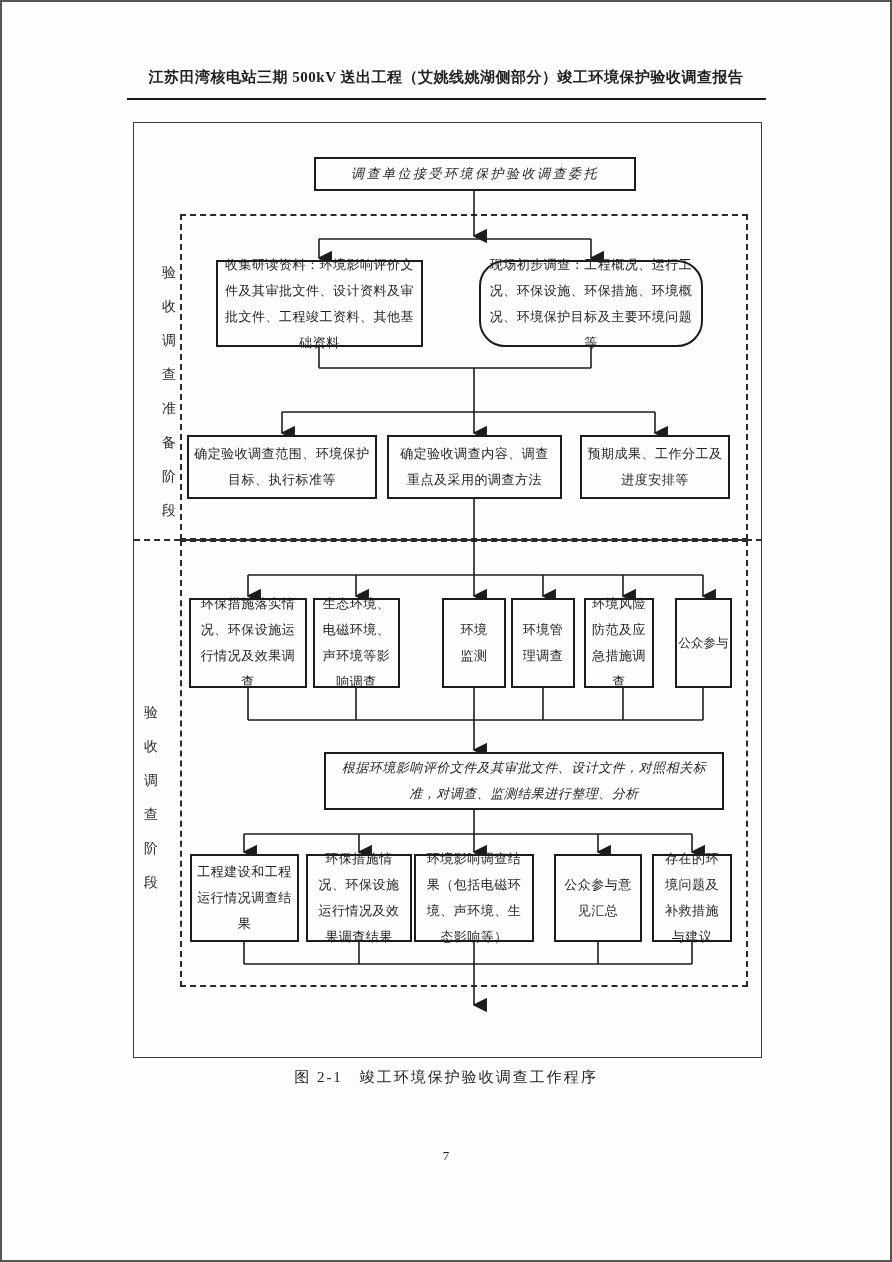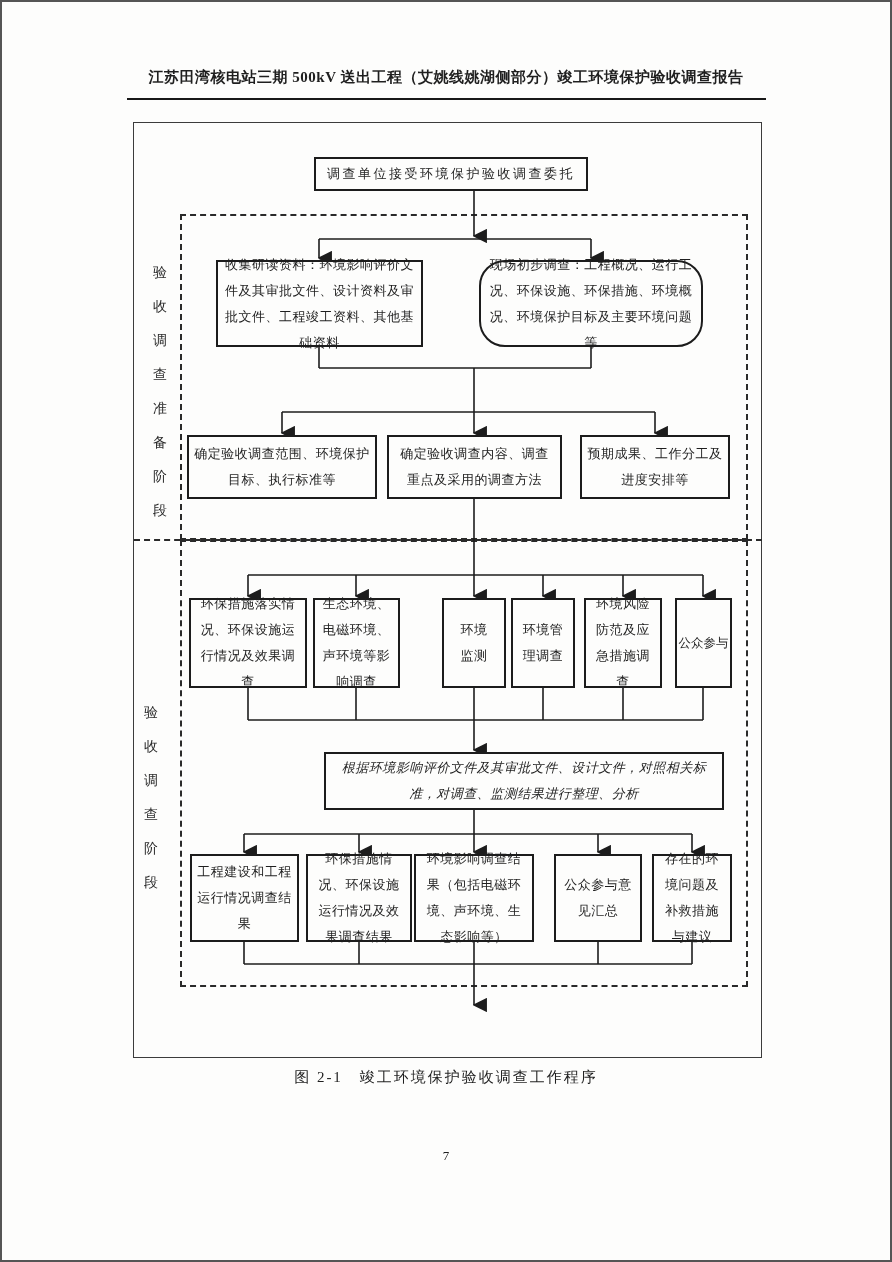--- a/index.html
+++ b/index.html
@@ -65,21 +65,21 @@
 
   <div class="header-title">江苏田湾核电站三期 500kV 送出工程（艾姚线姚湖侧部分）竣工环境保护验收调查报告</div>
   <div class="header-rule"></div>
 
   <div class="figure-frame"></div>
 
   <div class="dashed-rect" style="left:178px;top:212px;width:568px;height:326px;"></div>
   <div class="dashed-rect" style="left:178px;top:538px;width:568px;height:447px;"></div>
   <div class="dashed-line" style="left:132px;top:537px;width:628px;"></div>
 
-  <div class="stage-label" style="left:147px;top:254px;height:280px;">验收调查准备阶段</div>
+  <div class="stage-label" style="left:156px;top:254px;height:280px;">验收调查准备阶段</div>
   <div class="stage-label" style="left:138px;top:694px;height:210px;">验收调查阶段</div>
 
   <svg class="connectors" xmlns="http://www.w3.org/2000/svg">
     <defs>
       <marker id="arrow" viewBox="0 0 10 10" refX="5" refY="9" markerWidth="9" markerHeight="9" orient="auto-start-reverse">
         <path d="M0,0 L10,0 L5,10 z" fill="#1c1c1c"></path>
       </marker>
     </defs>
     <g stroke="#1c1c1c" stroke-width="1.6" fill="none">
 
@@ -126,34 +126,34 @@
       <path d="M242,940 V962"></path>
       <path d="M357,940 V962"></path>
       <path d="M472,940 V962"></path>
       <path d="M596,940 V962"></path>
       <path d="M690,940 V962"></path>
       <path d="M242,962 H690"></path>
       <path d="M472,962 V1003" marker-end="url(#arrow)"></path>
     </g>
   </svg>
 
-  <div class="box wide-center" style="left:312px;top:155px;width:274px;height:34px;">调查单位接受环境保护验收调查委托</div>
+  <div class="box wide-center" style="left:312px;top:155px;width:322px;height:34px;font-style:italic;">调查单位接受环境保护验收调查委托</div>
 
   <div class="box" style="left:214px;top:258px;width:207px;height:87px;">收集研读资料：环境影响评价文件及其审批文件、设计资料及审批文件、工程竣工资料、其他基础资料</div>
   <div class="box" style="left:477px;top:258px;width:224px;height:87px;border-radius:26px;">现场初步调查：工程概况、运行工况、环保设施、环保措施、环境概况、环境保护目标及主要环境问题等</div>
 
   <div class="box" style="left:185px;top:433px;width:190px;height:64px;">确定验收调查范围、环境保护目标、执行标准等</div>
   <div class="box" style="left:385px;top:433px;width:175px;height:64px;">确定验收调查内容、调查重点及采用的调查方法</div>
   <div class="box" style="left:578px;top:433px;width:150px;height:64px;">预期成果、工作分工及进度安排等</div>
 
   <div class="box" style="left:187px;top:596px;width:118px;height:90px;">环保措施落实情况、环保设施运行情况及效果调查</div>
   <div class="box" style="left:311px;top:596px;width:87px;height:90px;">生态环境、电磁环境、声环境等影响调查</div>
   <div class="box" style="left:440px;top:596px;width:64px;height:90px;padding:2px 12px;">环境监测</div>
   <div class="box" style="left:509px;top:596px;width:64px;height:90px;">环境管理调查</div>
-  <div class="box" style="left:582px;top:596px;width:78px;height:90px;">环境风险防范及应急措施调查</div>
+  <div class="box" style="left:582px;top:596px;width:70px;height:90px;">环境风险防范及应急措施调查</div>
   <div class="box" style="left:673px;top:596px;width:57px;height:90px;padding:2px 1px;font-size:12.5px;letter-spacing:0;">公众参与</div>
 
   <div class="box" style="left:322px;top:750px;width:400px;height:58px;font-style:italic;">根据环境影响评价文件及其审批文件、设计文件，对照相关标准，对调查、监测结果进行整理、分析</div>
 
   <div class="box" style="left:188px;top:852px;width:109px;height:88px;">工程建设和工程运行情况调查结果</div>
   <div class="box" style="left:304px;top:852px;width:106px;height:88px;">环保措施情况、环保设施运行情况及效果调查结果</div>
   <div class="box" style="left:412px;top:852px;width:120px;height:88px;">环境影响调查结果（包括电磁环境、声环境、生态影响等）</div>
   <div class="box" style="left:552px;top:852px;width:88px;height:88px;">公众参与意见汇总</div>
   <div class="box" style="left:650px;top:852px;width:80px;height:88px;">存在的环境问题及补救措施与建议</div>
 

